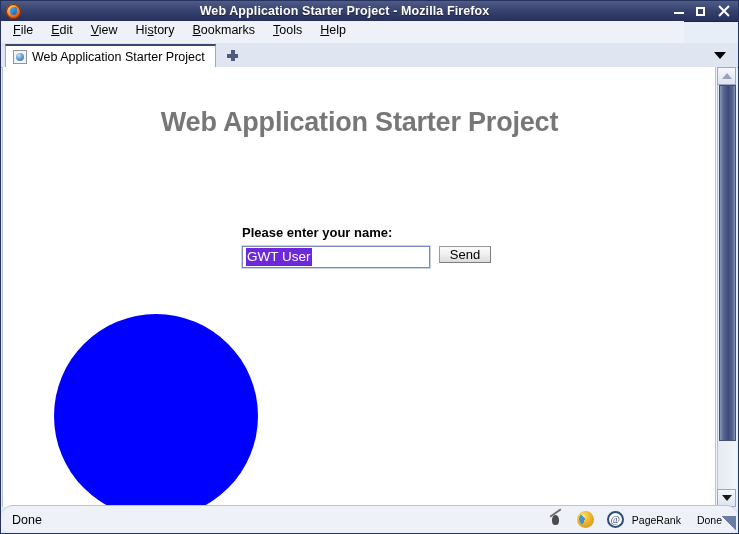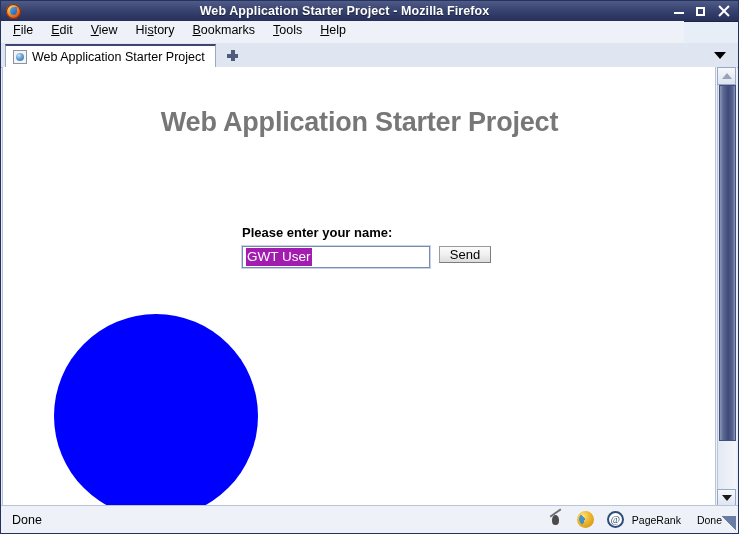--- a/index.html
+++ b/index.html
@@ -166,21 +166,21 @@
     outline: 1px solid #c9d3e6;
     background: #ffffff;
     font-family: "Liberation Sans", sans-serif;
     font-size: 13.5px;
     color: #000;
     padding: 1px 3px;
     display: flex; align-items: center;
     overflow: hidden;
   }
   .sel-text {
-    background: #a21caf;
+    background: #6d28d9;
     color: #ffffff;
     padding: 0 1px 1px 1px;
     line-height: 17px;
   }
   .send-btn {
     margin-left: 9px;
     min-width: 52px; height: 17px;
     box-sizing: border-box;
     background: linear-gradient(to bottom, #fbfbfb 0%, #f0f0f0 50%, #dcdcdc 100%);
     border: 1px solid #9a9a9a;
@@ -232,21 +232,21 @@
     background: linear-gradient(to right, #8b97b8 0%, #5b6894 22%, #3e4a78 55%, #5a6690 85%, #8b97b8 100%);
     border: 1px solid #424e7c; box-sizing: border-box;
   }
 
   
   .statusbar {
     position: absolute; left: 0; bottom: 0;
     width: 737px; height: 27px;
     background: #eef2f8;
     border-top: 1px solid #b8c4da;
-    display: flex; align-items: center;
+    display: flex; align-items: center; border-radius: 12px;
   }
   .status-text {
     margin-left: 11px; font-size: 12.5px; color: #000;
   }
   .status-spacer { flex: 1 1 auto; }
   .status-icons { display: flex; align-items: center; gap: 13px; margin-right: 8px; }
   .sicon { width: 17px; height: 17px; position: relative; cursor: default; }
   .firebug-icon::before {
     content: ""; position: absolute; left: 5px; top: 4px;
     width: 7px; height: 10px; border-radius: 50% 50% 45% 45%;

